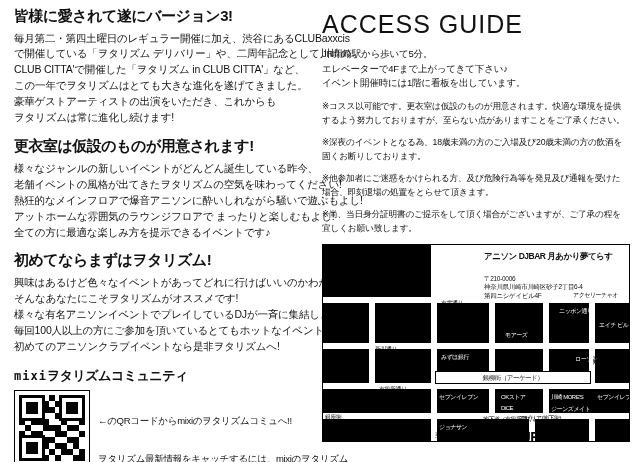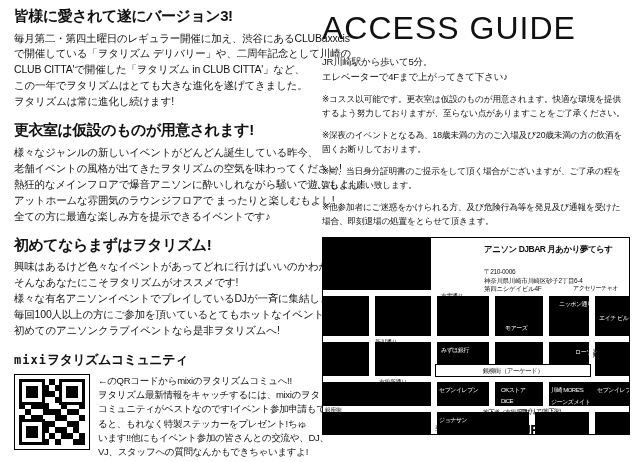--- a/index.html
+++ b/index.html
@@ -27,25 +27,25 @@
   .qr{width:74px;height:74px;flex:0 0 74px;background:#fff;border:1px solid #000;position:relative;}
   .qr .qgrid{position:absolute;inset:4px;display:grid;grid-template-columns:repeat(11,1fr);grid-template-rows:repeat(11,1fr);}
   .qr .qgrid i{display:block;}
   .qr .qgrid i.on{background:#000;}
   .qr .fp{position:absolute;width:20px;height:20px;border:3px solid #000;background:#fff;}
   .qr .fp::after{content:"";position:absolute;inset:4px;background:#000;}
   .qr .fp.tl{left:4px;top:4px;}
   .qr .fp.tr{right:4px;top:4px;}
   .qr .fp.bl{left:4px;bottom:4px;}
   .mixi-txt{font-size:9.5px;line-height:1.5;letter-spacing:-0.3px;}
-  .mixi-txt div{white-space:nowrap;}
+  .mixi-txt div{white-space:nowrap;margin-top:24px;}
 
   
   .right{position:absolute;left:322px;top:8px;width:306px;height:448px;}
-  .access-title{font-size:32px;letter-spacing:1px;font-weight:normal;margin:2px 0 8px 0;font-family:"Liberation Sans",sans-serif;}
+  .access-title{font-size:25px;letter-spacing:1px;font-weight:normal;margin:2px 0 8px 0;font-family:"Liberation Sans",sans-serif;}
   .r-txt{font-size:9.5px;line-height:1.55;letter-spacing:-0.2px;margin:0 0 9px 0;}
   .r-txt div{white-space:nowrap;}
   .r-note{font-size:8.7px;line-height:1.6;letter-spacing:-0.2px;margin:0 0 8px 0;}
 
   
   .map{position:relative;width:306px;height:196px;background:#fff;border:1px solid #000;margin-top:4px;overflow:hidden;}
   .map .blk{position:absolute;background:#000;}
   .map .lbl{position:absolute;font-size:6px;color:#000;letter-spacing:-0.5px;white-space:nowrap;}
   .map .lbl.w{color:#fff;}
   .map .lbl.b{font-weight:bold;}
@@ -64,20 +64,21 @@
 <div class="page">
 
   <div class="left">
 
     <div class="hd1">皆様に愛されて遂にバージョン3!</div>
     <div class="body-txt">
       <div>毎月第二・第四土曜日のレギュラー開催に加え、渋谷にあるCLUBaxxcis</div>
       <div>で開催している「ヲタリズム デリバリー」や、二周年記念として川崎の</div>
       <div>CLUB CITTA'で開催した「ヲタリズム in CLUB CITTA'」など、</div>
       <div>この一年でヲタリズムはとても大きな進化を遂げてきました。</div>
+      <div>豪華ゲストアーティストの出演をいただき、これからも</div>
       <div>ヲタリズムは常に進化し続けます!</div>
     </div>
 
     <div class="hd2">更衣室は仮設のものが用意されます!</div>
     <div class="body-txt">
       <div>様々なジャンルの新しいイベントがどんどん誕生している昨今、</div>
       <div>老舗イベントの風格が出てきたヲタリズムの空気を味わってください!</div>
       <div>熱狂的なメインフロアで爆音アニソンに酔いしれながら騒いで遊ぶもよし!</div>
       <div>アットホームな雰囲気のラウンジフロアで まったりと楽しむもよし!</div>
       <div>全ての方に最適な楽しみ方を提示できるイベントです♪</div>
@@ -235,26 +236,27 @@
       </div>
     </div>
   </div>
 
   <div class="right">
     <div class="access-title">ACCESS GUIDE</div>
 
     <div class="r-txt">
       <div>JR川崎駅から歩いて5分。</div>
       <div>エレベーターで4Fまで上がってきて下さい♪</div>
+      <div>イベント開催時には1階に看板を出しています。</div>
     </div>
 
     <div class="r-note">※コスス以可能です。更衣室は仮設のものが用意されます。快適な環境を提供するよう努力しておりますが、至らない点がありますことをご了承ください。</div>
     <div class="r-note">※深夜のイベントとなる為、18歳未満の方のご入場及び20歳未満の方の飲酒を固くお断りしております。</div>
+    <div class="r-note">※他参加者にご迷惑をかけられる方、及び危険行為等を発見及び通報を受けた場合、即刻退場の処置をとらせて頂きます。</div>
     <div class="r-note">※尚、当日身分証明書のご提示をして頂く場合がございますが、ご了承の程を宜しくお願い致します。</div>
-    <div class="r-note">※他参加者にご迷惑をかけられる方、及び危険行為等を発見及び通報を受けた場合、即刻退場の処置をとらせて頂きます。</div>
 
     <div class="map">
 
       <div class="blk" style="left:0px;top:0px;width:108px;height:52px;"></div>
       <div class="blk" style="left:0px;top:58px;width:46px;height:40px;"></div>
       <div class="blk" style="left:52px;top:58px;width:56px;height:40px;"></div>
       <div class="blk" style="left:0px;top:104px;width:46px;height:34px;"></div>
       <div class="blk" style="left:52px;top:104px;width:56px;height:34px;"></div>
       <div class="blk" style="left:0px;top:144px;width:108px;height:24px;"></div>
       <div class="blk" style="left:0px;top:174px;width:108px;height:22px;"></div>

